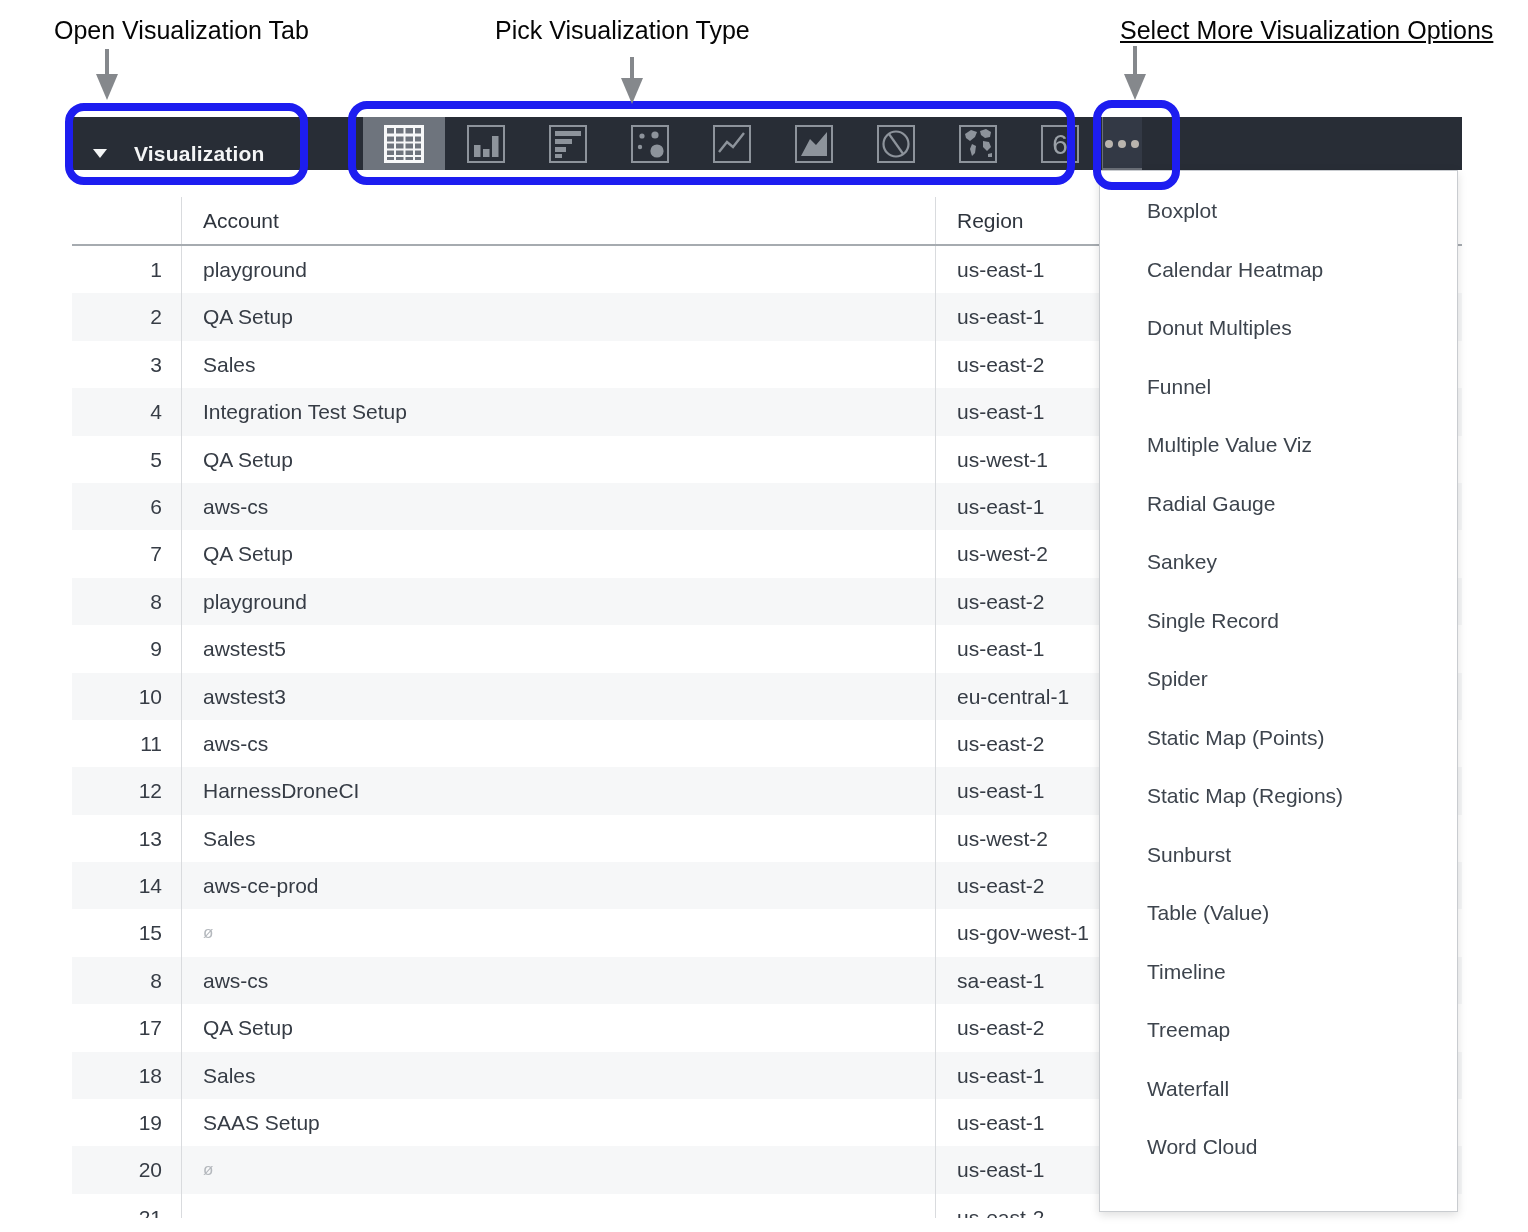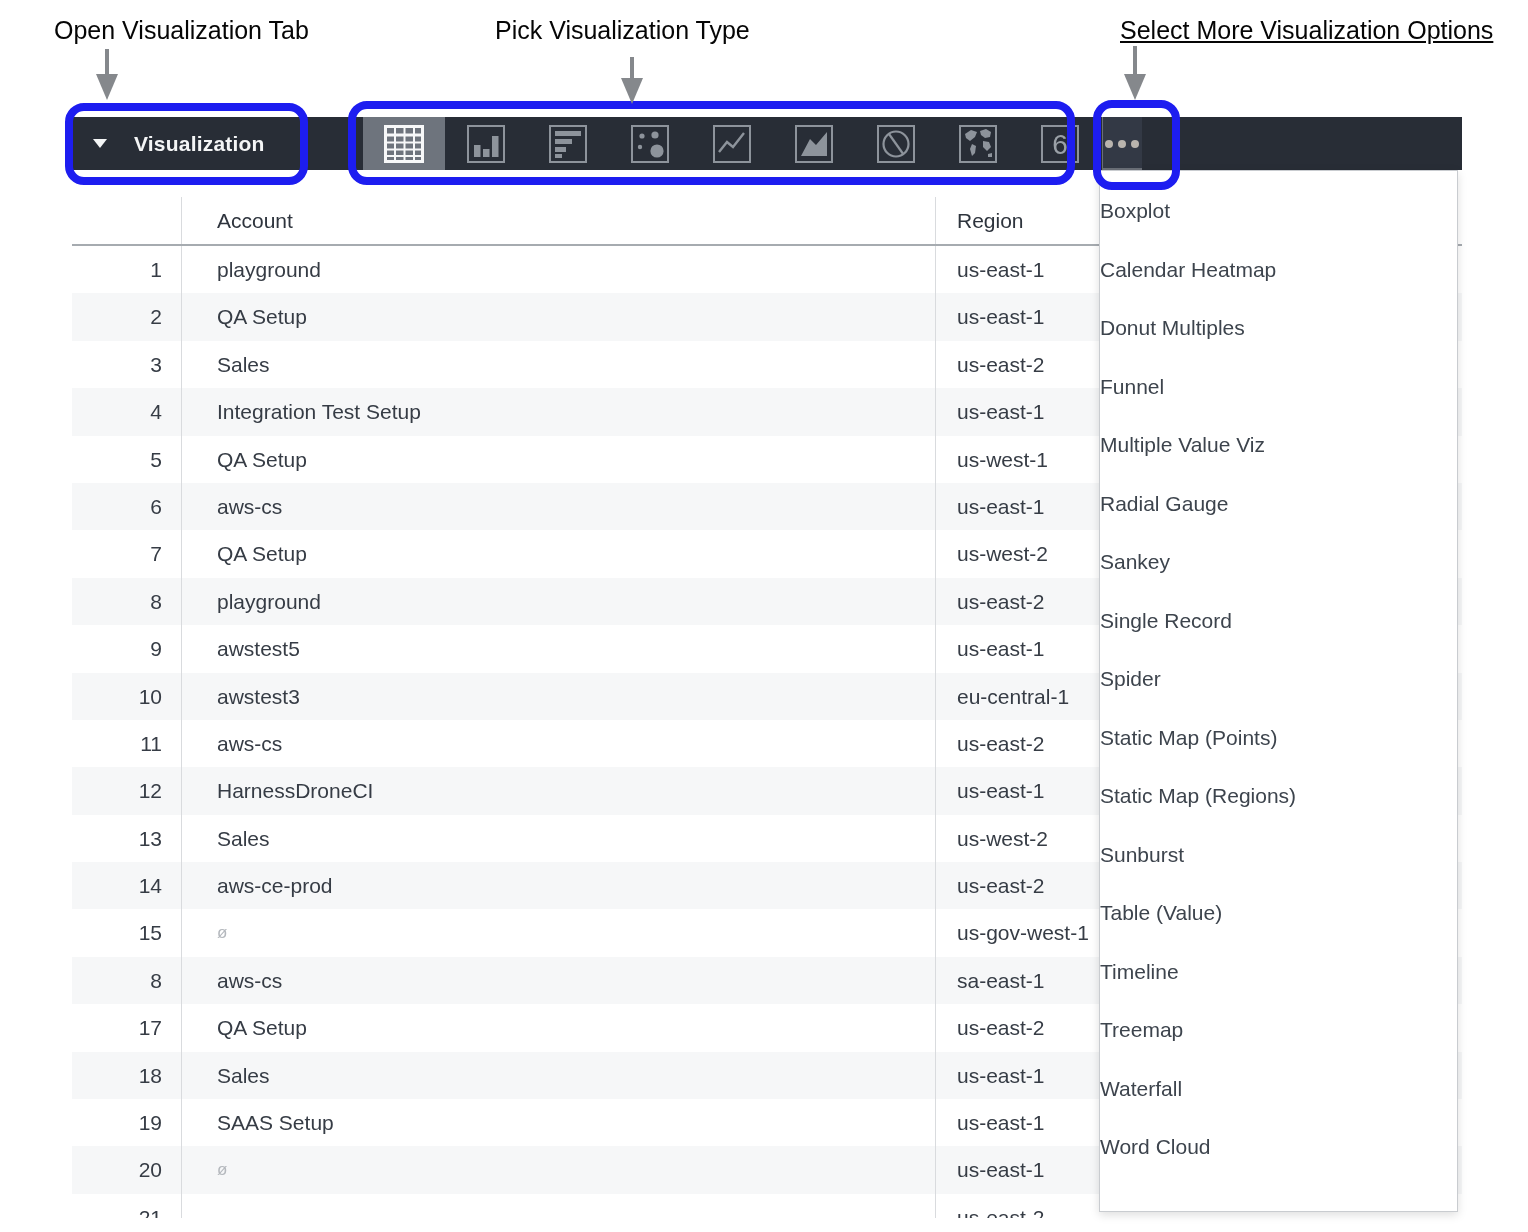--- a/index.html
+++ b/index.html
@@ -33,50 +33,50 @@
 
   
   .table-wrap{position:absolute;left:72px;top:197px;width:1390px;height:1021px;overflow:hidden;
               z-index:5;background:#fff;}
   .vline{position:absolute;top:0;bottom:0;width:1px;background:#d9dbde;}
   .thead{position:relative;height:47px;border-bottom:2px solid #a6abb0;display:flex;
          font-size:21px;font-weight:500;color:#2e343d;}
   .trow{display:flex;height:47.4px;line-height:47.4px;font-size:21px;color:#363c45;}
   .rows .trow:nth-child(even){background:#f6f7f8;}
   .c-num{width:109px;text-align:right;padding-right:19px;box-sizing:border-box;}
-  .c-acct{width:754px;padding-left:36px;box-sizing:border-box;overflow:hidden;white-space:nowrap;}
+  .c-acct{width:754px;padding-left:22px;box-sizing:border-box;overflow:hidden;white-space:nowrap;}
   .c-reg{flex:1;padding-left:22px;box-sizing:border-box;overflow:hidden;white-space:nowrap;}
   .thead .c-acct,.thead .c-reg{line-height:47px;cursor:pointer;}
   .null-val{color:#b4b8bd;font-size:17px;}
 
   
   .menu{position:absolute;left:1099px;top:170px;width:359px;height:1042px;background:#ffffff;
         border:1px solid #c9ccd0;box-sizing:border-box;box-shadow:0 3px 9px rgba(0,0,0,.13);
         padding-top:11px;z-index:40;}
-  .mitem{height:58.5px;line-height:58.5px;font-size:21px;color:#3d444d;
+  .mitem{height:58.5px;line-height:58.5px;padding-left:47px;font-size:21px;color:#3d444d;
          white-space:nowrap;cursor:pointer;}
 </style>
 </head>
 <body>
 
 <div class="page">
 
   <div class="ann" style="left:14px;top:16px;">Open Visualization Tab</div>
   <div class="ann" style="left:455px;top:16px;">Pick Visualization Type</div>
   <div class="ann" style="left:1080px;top:16px;text-decoration:underline;">Select More Visualization Options</div>
 
   <div class="arrow-line" style="left:105px;top:49px;height:26px;"></div>
   <div class="arrow-head" style="left:96px;top:74px;"></div>
   <div class="arrow-line" style="left:630px;top:57px;height:22px;"></div>
   <div class="arrow-head" style="left:621px;top:78px;"></div>
   <div class="arrow-line" style="left:1133px;top:46px;height:29px;"></div>
   <div class="arrow-head" style="left:1124px;top:74px;"></div>
 
   <div class="toolbar">
-    <div style="position:absolute;left:0;top:0;width:228px;height:53px;cursor:pointer;text-align:right;">
+    <div style="position:absolute;left:0;top:10px;width:228px;height:53px;cursor:pointer;text-align:right;">
       <div class="viz-caret"></div>
       <div class="viz-label">Visualization</div>
     </div>
 
     <div class="icon-strip">
       <div class="icell selected">
         <svg width="40" height="38" viewBox="0 0 40 38">
           <rect x="1.5" y="1.5" width="37" height="35" fill="none" stroke="#f7f8f9" stroke-width="3"></rect>
           <line x1="1" y1="10" x2="39" y2="10" stroke="#f7f8f9" stroke-width="3"></line>
           <line x1="1" y1="17.5" x2="39" y2="17.5" stroke="#f7f8f9" stroke-width="2"></line>

